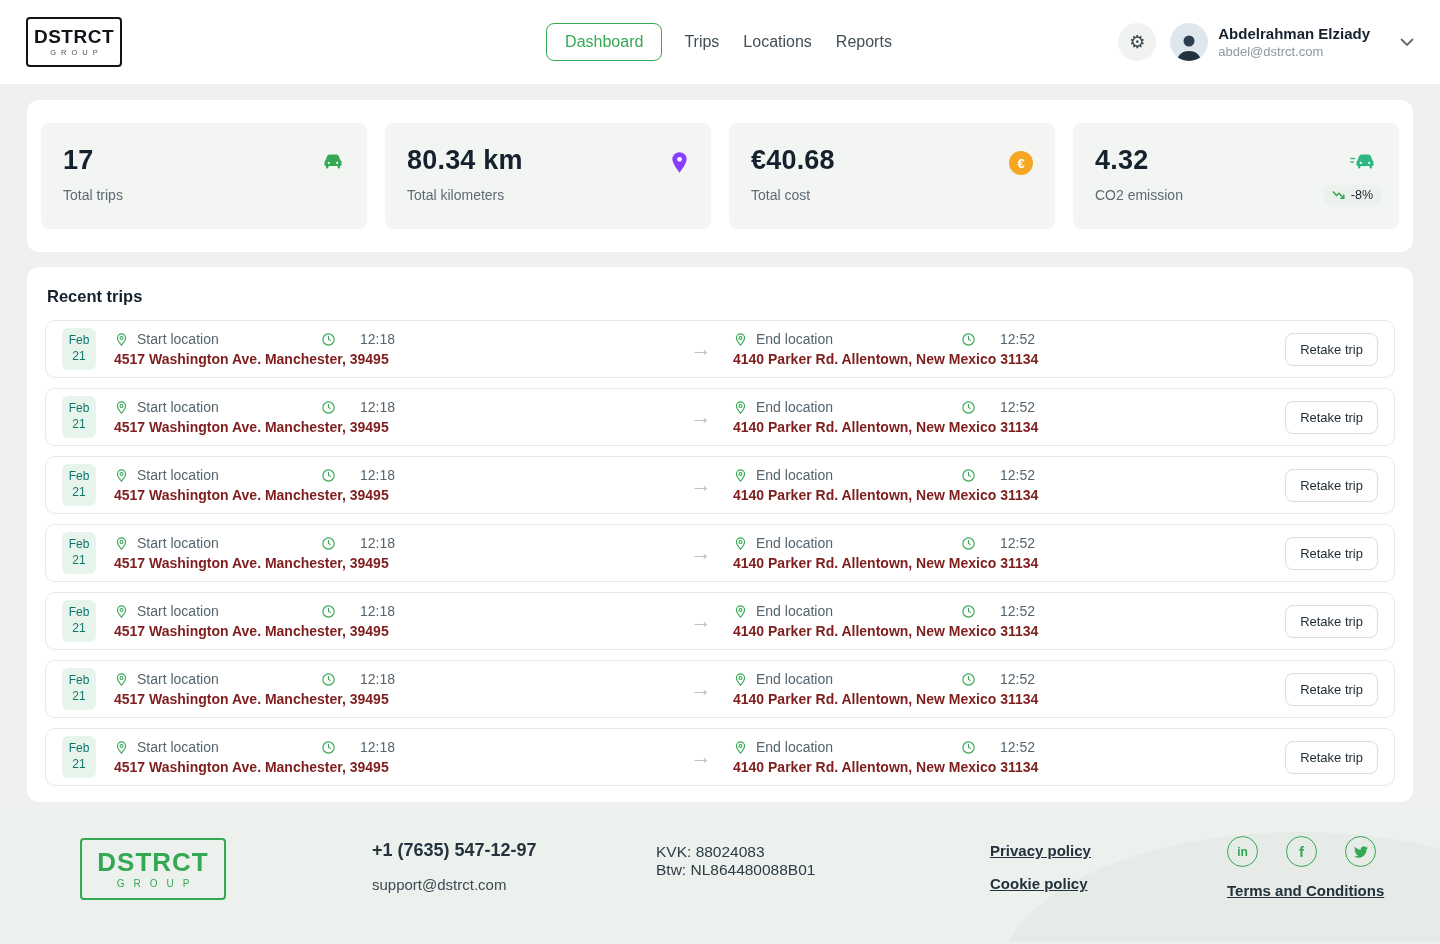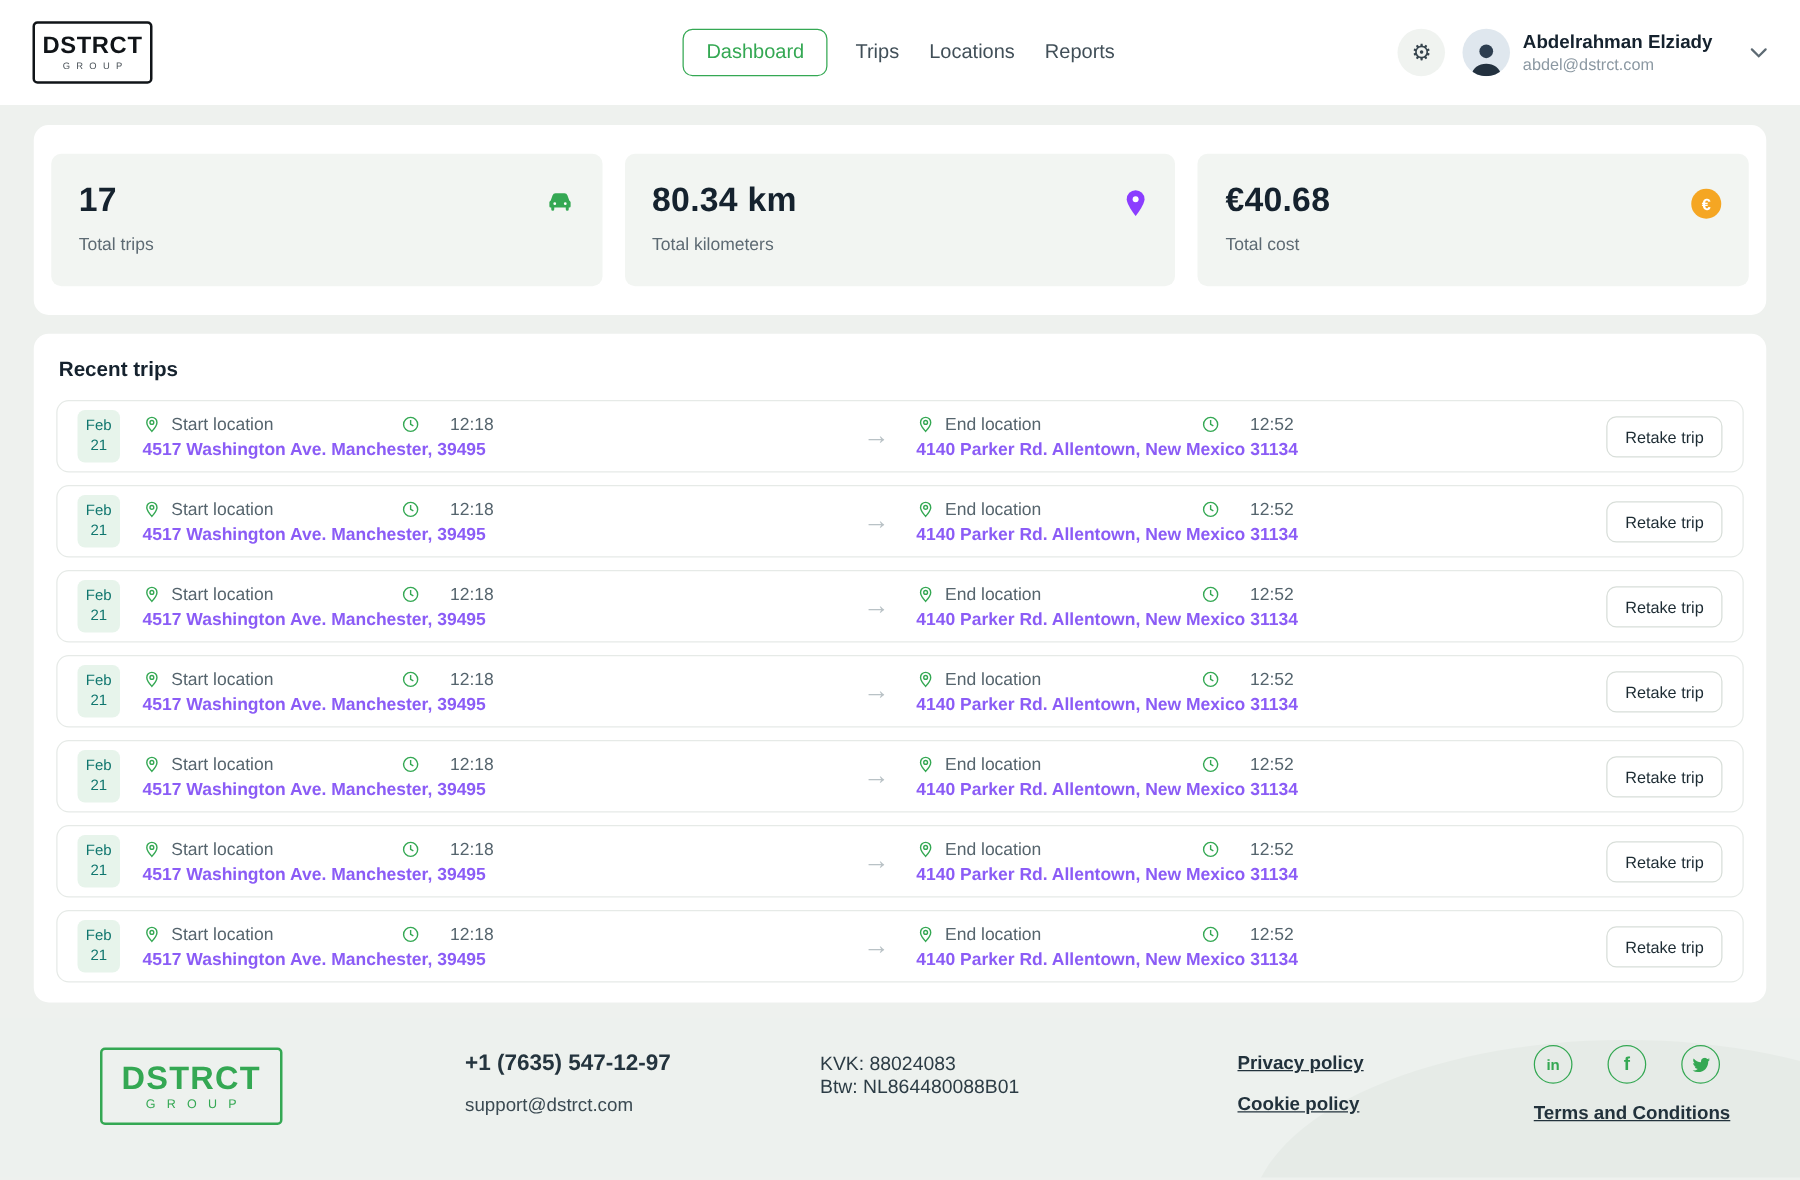--- a/index.html
+++ b/index.html
@@ -88,21 +88,21 @@
     color:#0f766e; font-size:12px; line-height:1.3;
   }
   .loc-block { margin-left:18px; }
   .loc-block.start { width:565px; }
   .loc-block.end { flex:1; margin-left:10px; }
   .loc-line1 { display:flex; align-items:center; }
   .label-wrap { display:flex; align-items:center; gap:8px; width:207px; }
   .loc-block.end .label-wrap { width:228px; }
   .time-wrap { display:flex; align-items:center; gap:24px; }
   .loc-label, .loc-time { font-size:14px; color:#55646d; }
-  .loc-address { font-size:14px; font-weight:600; color:#8b5cf6; margin-top:4px; }
+  .loc-address { font-size:14px; font-weight:600; color:#7f1d1d; margin-top:4px; }
   .row-arrow { width:44px; text-align:center; font-size:21px; color:#b9c2c6; }
   .retake-btn {
     margin-left:12px; background:#fff; border:1px solid #d8ded9; border-radius:8px;
     padding:8px 14px; font-size:13px; color:#1c2b33; font-family:inherit; white-space:nowrap;
   }
 
   
   .footer {
     position:relative; height:128px; margin-top:12px; background:#edf1ee; overflow:hidden;
   }
@@ -203,20 +203,41 @@
   </div>
 
   <div class="stat-card" data-interactable="false">
     <div class="stat-value" data-interactable="false">€40.68</div>
     <div class="stat-label" data-interactable="false">Total cost</div>
     <span class="stat-icon" data-interactable="false">
       <span class="euro-circle">€</span>
     </span>
   </div>
 
+  <div class="stat-card" data-interactable="false">
+    <div class="stat-value" data-interactable="false">4.32</div>
+    <div class="stat-label" data-interactable="false">CO2 emission</div>
+    <span class="stat-icon" data-interactable="false">
+      <svg width="27" height="22" viewBox="0 0 27 22" fill="none">
+          <g transform="translate(3,0)">
+            <path d="M4.5 9.5l1.6-4.3A2.5 2.5 0 018.4 3.5h7.2a2.5 2.5 0 012.3 1.7l1.6 4.3c.6.2 1 .8 1 1.4v3.1a1 1 0 01-1 1h-.5v1.3a1.2 1.2 0 01-2.4 0V15H7.4v1.3a1.2 1.2 0 01-2.4 0V15h-.5a1 1 0 01-1-1v-3.1c0-.6.4-1.2 1-1.4z" fill="#2eb884"></path>
+            <circle cx="7.8" cy="11.9" r="1.1" fill="#fff"></circle>
+            <circle cx="16.2" cy="11.9" r="1.1" fill="#fff"></circle>
+          </g>
+          <path d="M1 7.5h3.4M1 11h2.2" stroke="#2eb884" stroke-width="1.6" stroke-linecap="round"></path>
+        </svg>
+    </span>
+    <span class="trend-badge" data-interactable="false">
+      <svg width="14" height="10" viewBox="0 0 14 10" fill="none" stroke="#34a853" stroke-width="1.5" data-interactable="false">
+          <path d="M1 1.5l3.5 4L7 3.3 11.5 8"></path>
+          <path d="M11.8 4.6v3.6H8.2"></path>
+        </svg>
+      <span data-interactable="false">-8%</span>
+    </span>
+  </div>
 </div>
 
 <div class="trips-card" data-interactable="false">
   <div class="trips-title" data-interactable="false">Recent trips</div>
 
   <div class="trips-list" data-interactable="false">
 
       <div class="trip-row" data-interactable="false">
         <div class="date-badge" data-interactable="false">
           <span data-interactable="false">Feb</span>

